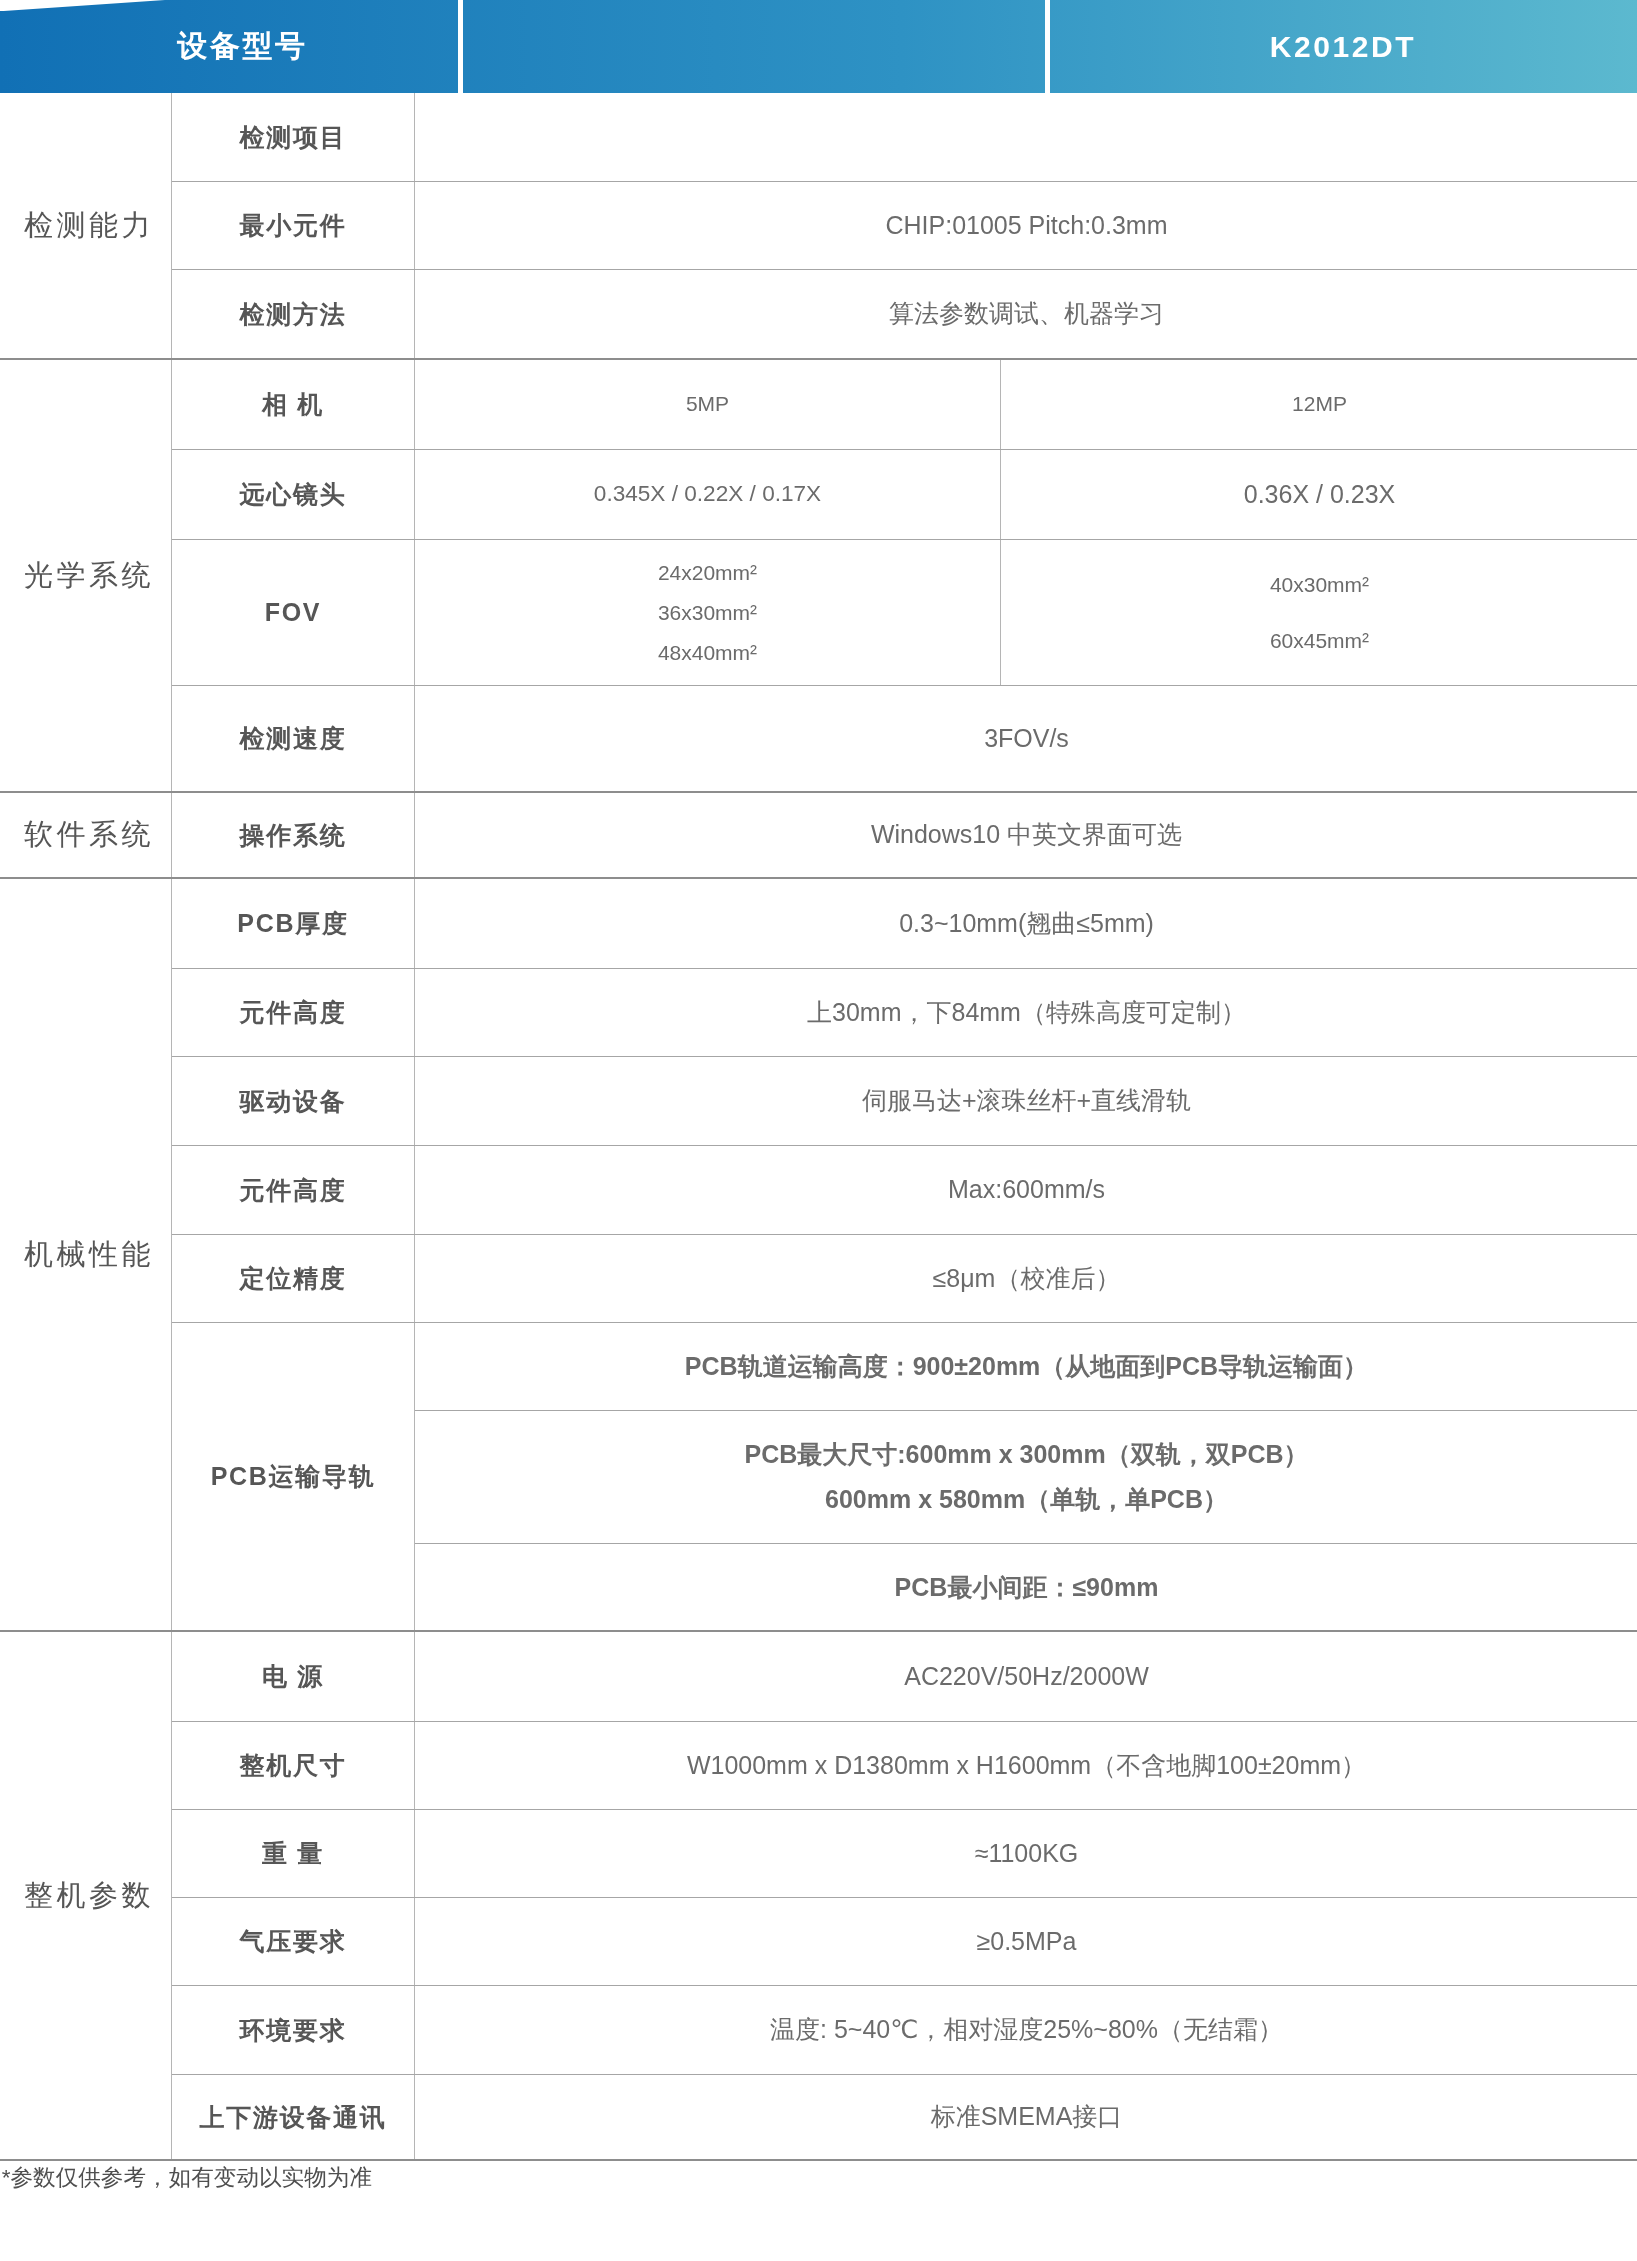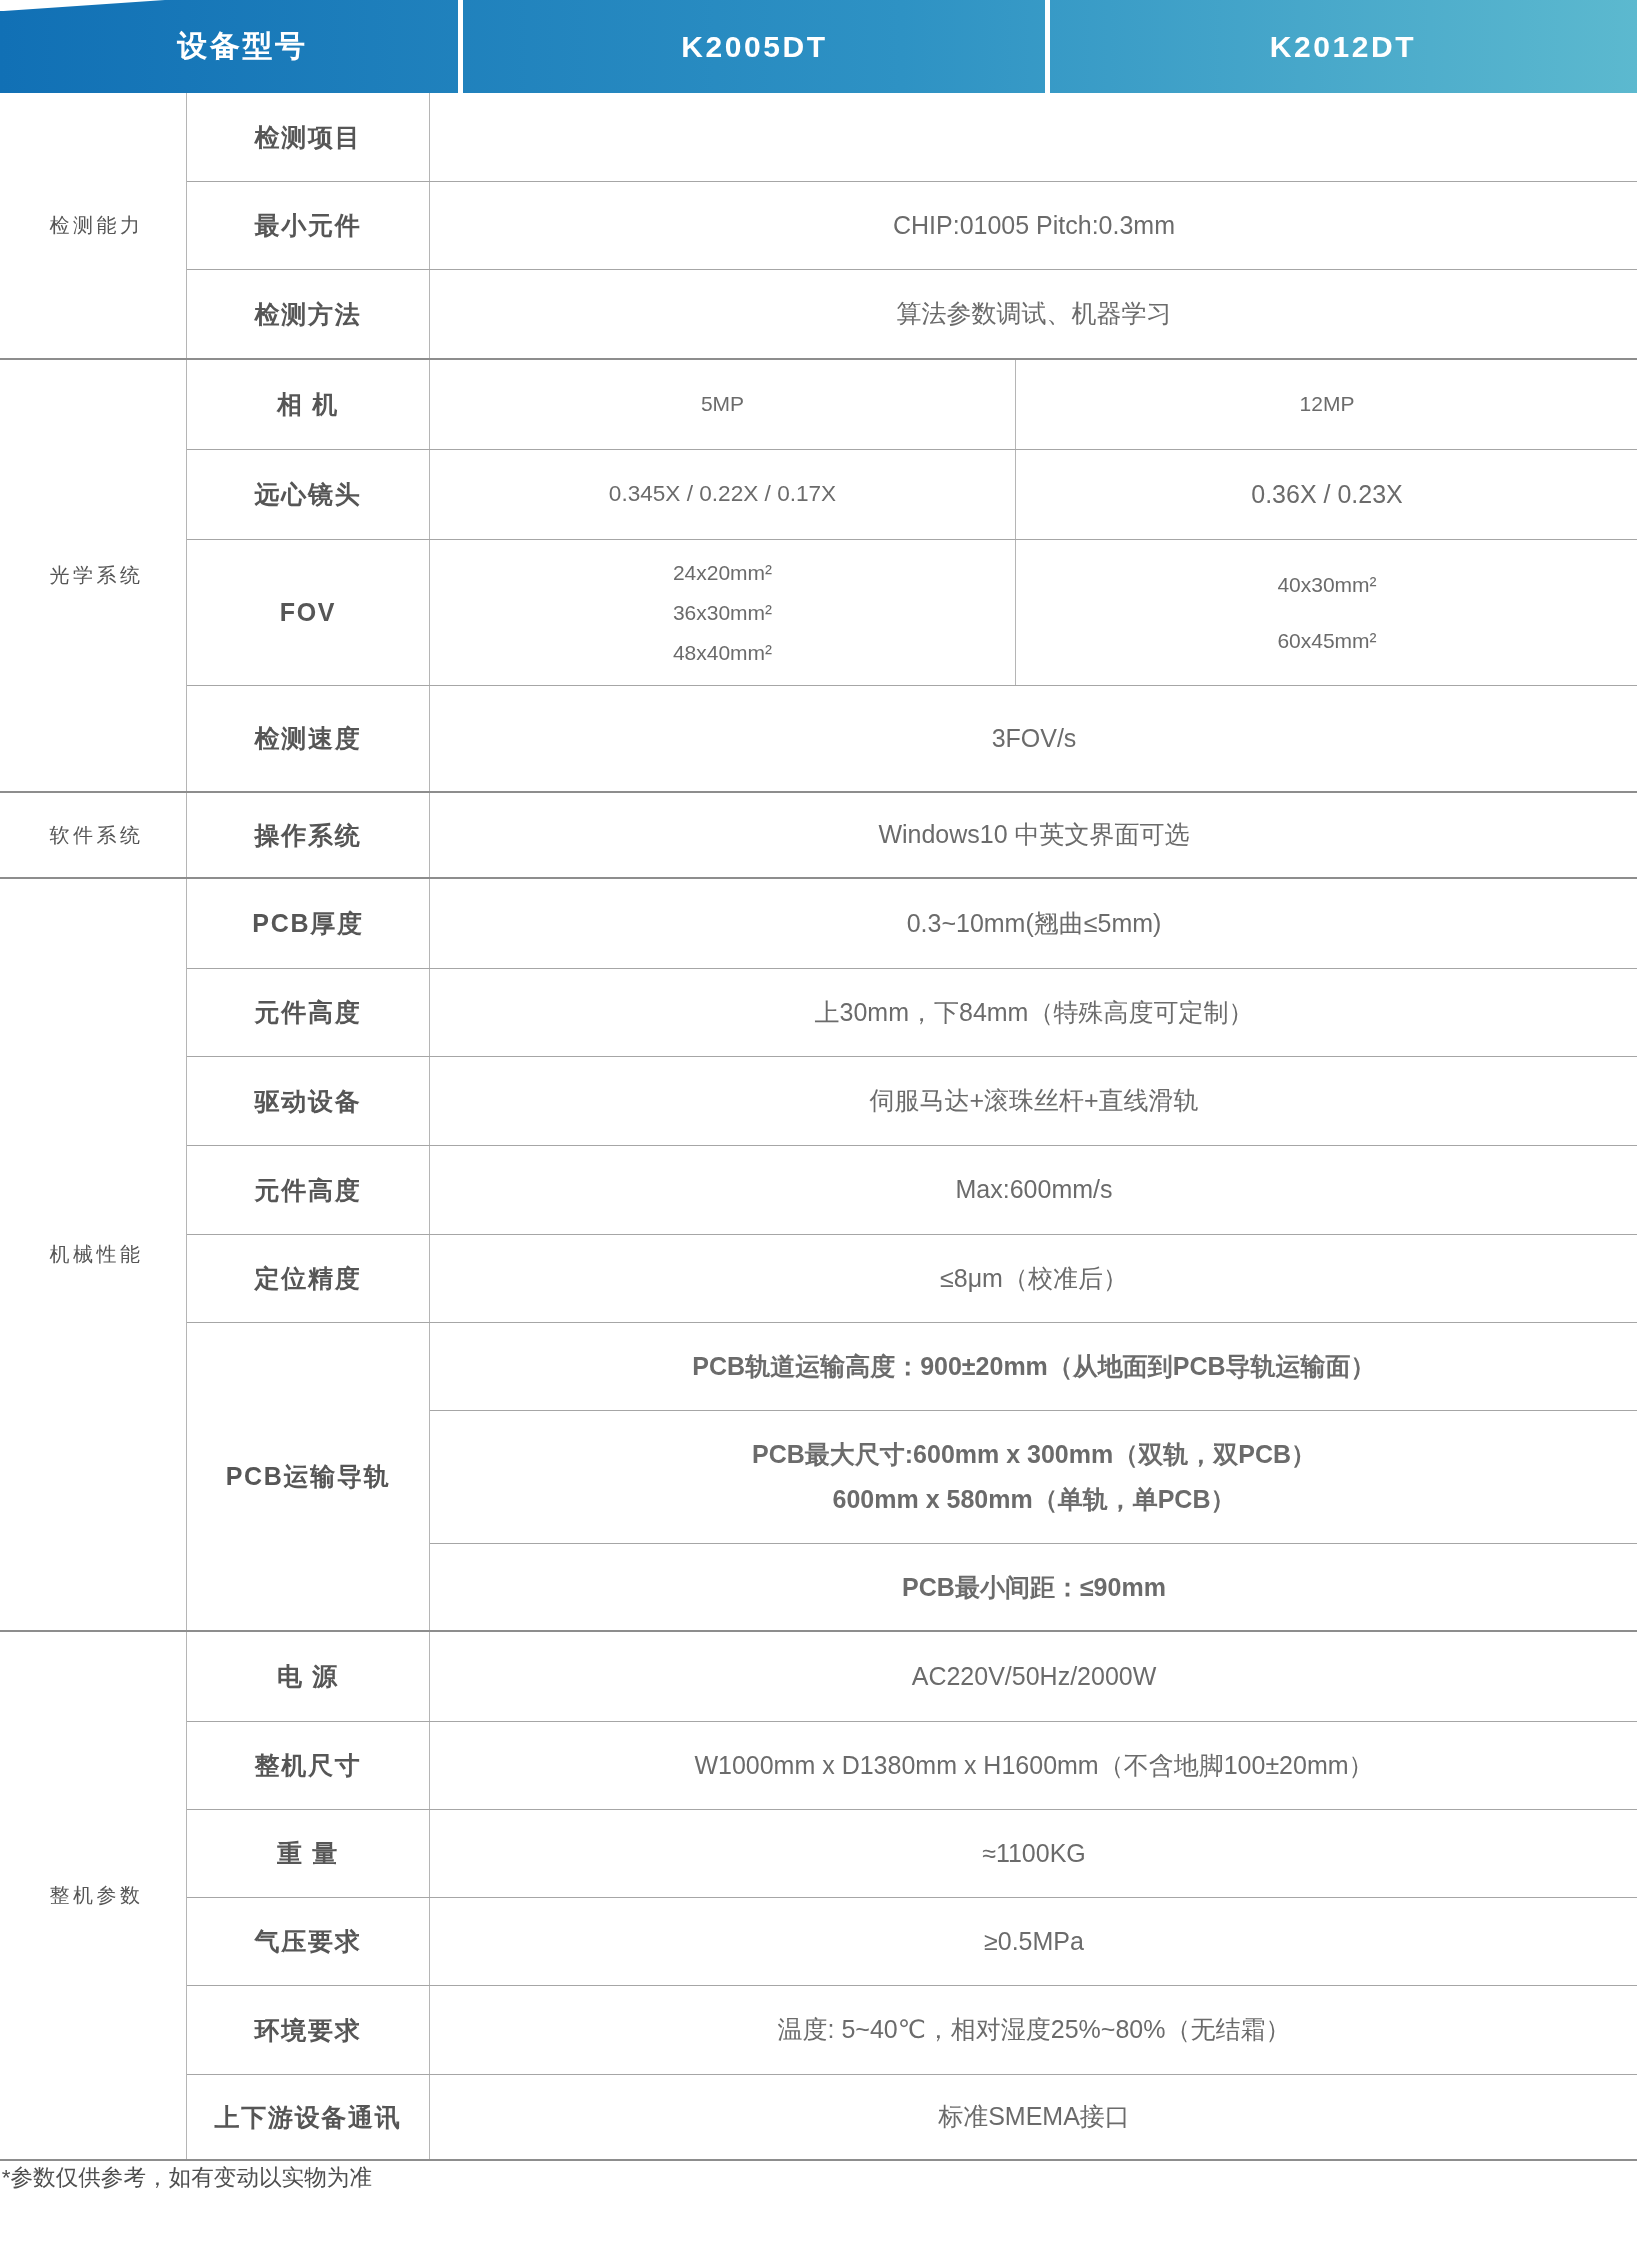--- a/index.html
+++ b/index.html
@@ -16,23 +16,23 @@
   .hsep{position:absolute;top:0;width:5.2px;height:93px;background:#ffffff;}
   .hsep1{left:458px;}
   .hsep2{left:1045px;}
   .notch{position:absolute;top:0;left:0;width:165px;height:11.3px;background:#ffffff;
          clip-path:polygon(0 0,100% 0,0 100%);}
 
   
   .tbl{border-bottom:2.6px solid #8d8d8d;}
   .sec{display:flex;}
   .sec + .sec{border-top:2.6px solid #8d8d8d;}
-  .sec-name{width:187px;box-sizing:border-box;border-right:1.7px solid #b5b5b5;
+  .sec-name{width:172px;box-sizing:border-box;border-right:1.7px solid #b5b5b5;
             display:flex;align-items:center;justify-content:center;
-            font-size:20px;color:#565656;letter-spacing:3.5px;text-align:center;padding-left:7px;}
+            font-size:29px;color:#565656;letter-spacing:3.5px;text-align:center;padding-left:7px;}
   .rows{flex:1;display:flex;flex-direction:column;}
   .row{display:flex;box-sizing:border-box;}
   .row + .row{border-top:1.7px solid #a6a6a6;}
   .lbl{width:243px;box-sizing:border-box;border-right:1.7px solid #b5b5b5;
        display:flex;align-items:center;justify-content:center;
        font-size:25px;color:#565656;letter-spacing:1.7px;text-align:center;font-weight:bold;}
   .val{flex:1;box-sizing:border-box;display:flex;flex-direction:column;align-items:center;justify-content:center;
        font-size:25px;color:#6b6b6b;text-align:center;line-height:1.35;}
   .valA{width:585px;flex:none;}
   .valB{flex:1;border-left:1.7px solid #b5b5b5;}
@@ -49,21 +49,20 @@
   
   .footnote{height:33px;display:flex;align-items:center;font-size:22.6px;color:#4f4f4f;padding-left:1.7px;}
 </style>
 </head>
 <body>
 
 <div class="page">
 
   <div class="hdr">
     <div class="hdr-cell hc1">设备型号</div>
-    <div class="hdr-cell hc2">K2005DT</div>
     <div class="hdr-cell hc3">K2012DT</div>
     <div class="hsep hsep1"></div>
     <div class="hsep hsep2"></div>
     <div class="notch"></div>
   </div>
 
   <div class="tbl">
 
     <div class="sec">
       <div class="sec-name">检测能力</div>

